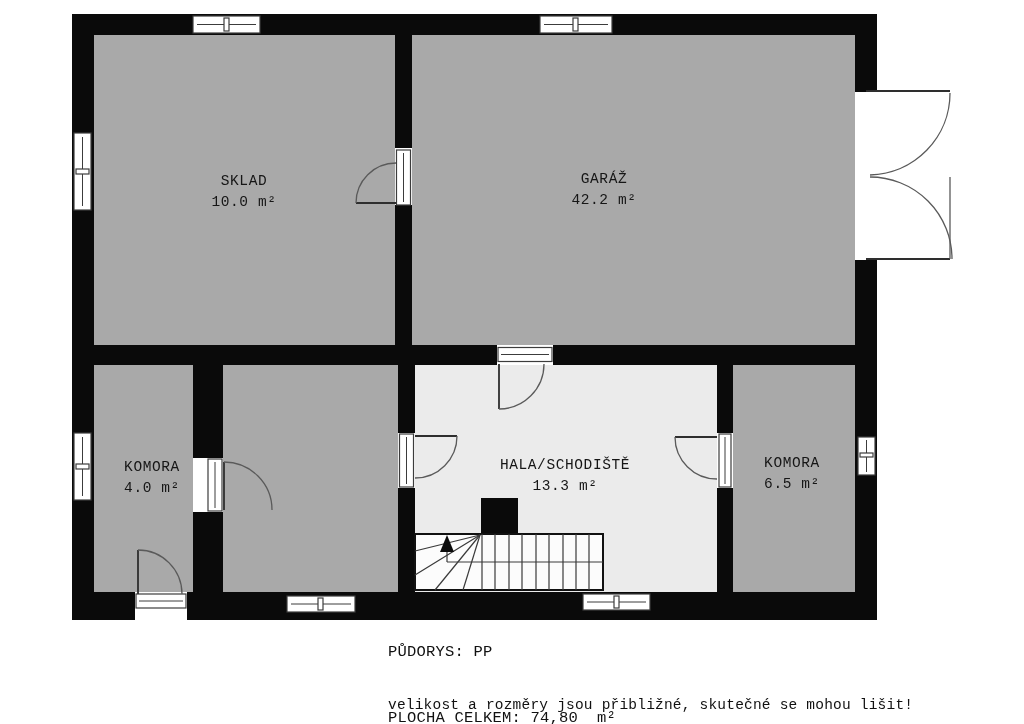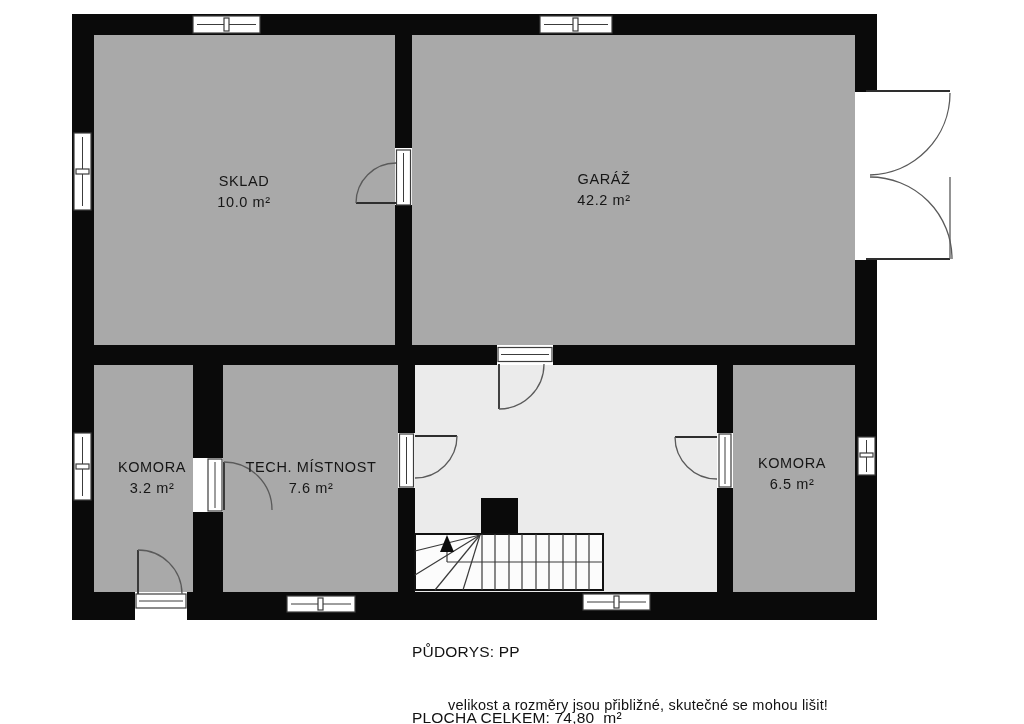--- a/index.html
+++ b/index.html
@@ -2,21 +2,21 @@
 <html style="--wall: #0a0a0a; --room-fill: #a9a9a9; --hall-fill: #ebebeb; --bg: #ffffff; --line: #3c3c3c;"><head>
 <meta charset="utf-8">
 <style>
   html,body{margin:0;padding:0;}
   body{
     width:1024px;height:724px;
     background:var(--bg,#fff);
     font-family:"Liberation Sans", sans-serif;
     position:relative;overflow:hidden;
   }
-  .canvas{position:absolute;inset:0;width:1024px;height:612px;}
+  .canvas{position:absolute;inset:0;width:1024px;height:612px;font-family:Liberation Mono, monospace;}
   svg{position:absolute;left:0;top:0;}
 
   
   .floor{fill:var(--room-fill,#a9a9a9);}
   .hallfloor{fill:var(--hall-fill,#ebebeb);}
   .wall{fill:var(--wall,#0a0a0a);}
   .opening{fill:#ffffff;}
   .frame{fill:#ffffff;stroke:var(--line,#3c3c3c);stroke-width:1.2;}
   .rail{stroke:var(--line,#3c3c3c);stroke-width:1;fill:none;}
   .leaf{stroke:#2e2e2e;stroke-width:1.8;fill:none;}
@@ -25,21 +25,21 @@
   .stepline{stroke:#3a3a3a;stroke-width:1.2;fill:none;}
   .walk{fill:#0a0a0a;}
 
   .room-label{
     position:absolute;transform:translateX(-50%);
     text-align:center;color:#161616;
     font-size:14.5px;line-height:21px;letter-spacing:0.6px;
     white-space:nowrap;
   }
   .footer-text{
-    position:absolute;left:412px;color:#111;
+    position:absolute;left:388px;color:#111;
     font-size:15.5px;white-space:pre;letter-spacing:0.2px;text-align:center;
   }
   .footer-text.small{font-size:14.5px;}
 </style>
 </head>
 <body>
 
 <div class="canvas">
 
   <svg width="1024" height="724" viewBox="0 0 1024 724">
@@ -203,28 +203,28 @@
   <div class="room-label" style="left:244px;top:171px;">
     <div>SKLAD</div>
     <div>10.0 m²</div>
   </div>
   <div class="room-label" style="left:604px;top:169px;">
     <div>GARÁŽ</div>
     <div>42.2 m²</div>
   </div>
   <div class="room-label" style="left:152px;top:457px;">
     <div>KOMORA</div>
-    <div>3.2 m²</div>
-  </div>
-  <div class="room-label" style="left:311px;top:457px;">
-    <div>TECH. MÍSTNOST</div>
-    <div>7.6 m²</div>
+    <div>4.0 m²</div>
+  </div>
+  <div class="room-label" style="left:565px;top:455px;">
+    <div>HALA/SCHODIŠTĚ</div>
+    <div>13.3 m²</div>
   </div>
   <div class="room-label" style="left:792px;top:453px;">
     <div>KOMORA</div>
     <div>6.5 m²</div>
   </div>
 
   <div class="footer-text" style="top:643px;">PŮDORYS: PP</div>
   <div class="footer-text" style="top:677px;margin-top:32px;">PLOCHA CELKEM: 74,80  m²</div>
-  <div class="footer-text small" style="top:697px;margin-left:36px;">velikost a rozměry jsou přibližné, skutečné se mohou lišit!</div>
+  <div class="footer-text small" style="top:697px;">velikost a rozměry jsou přibližné, skutečné se mohou lišit!</div>
 
 </div>
 
 </body></html>

